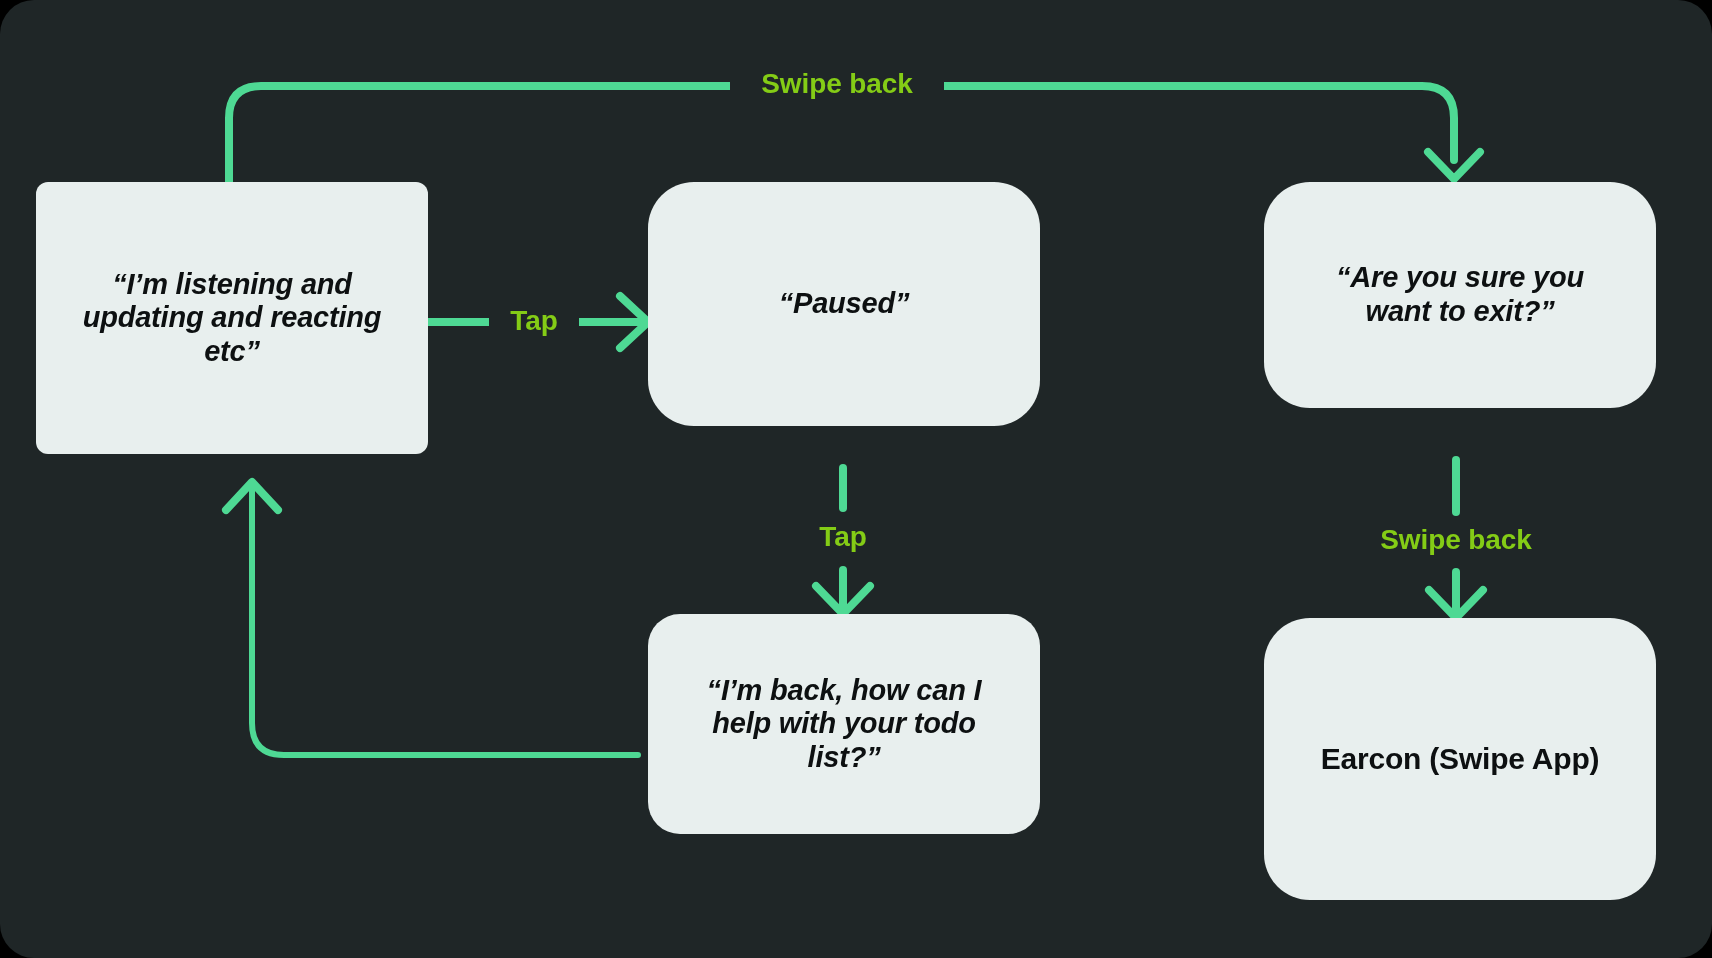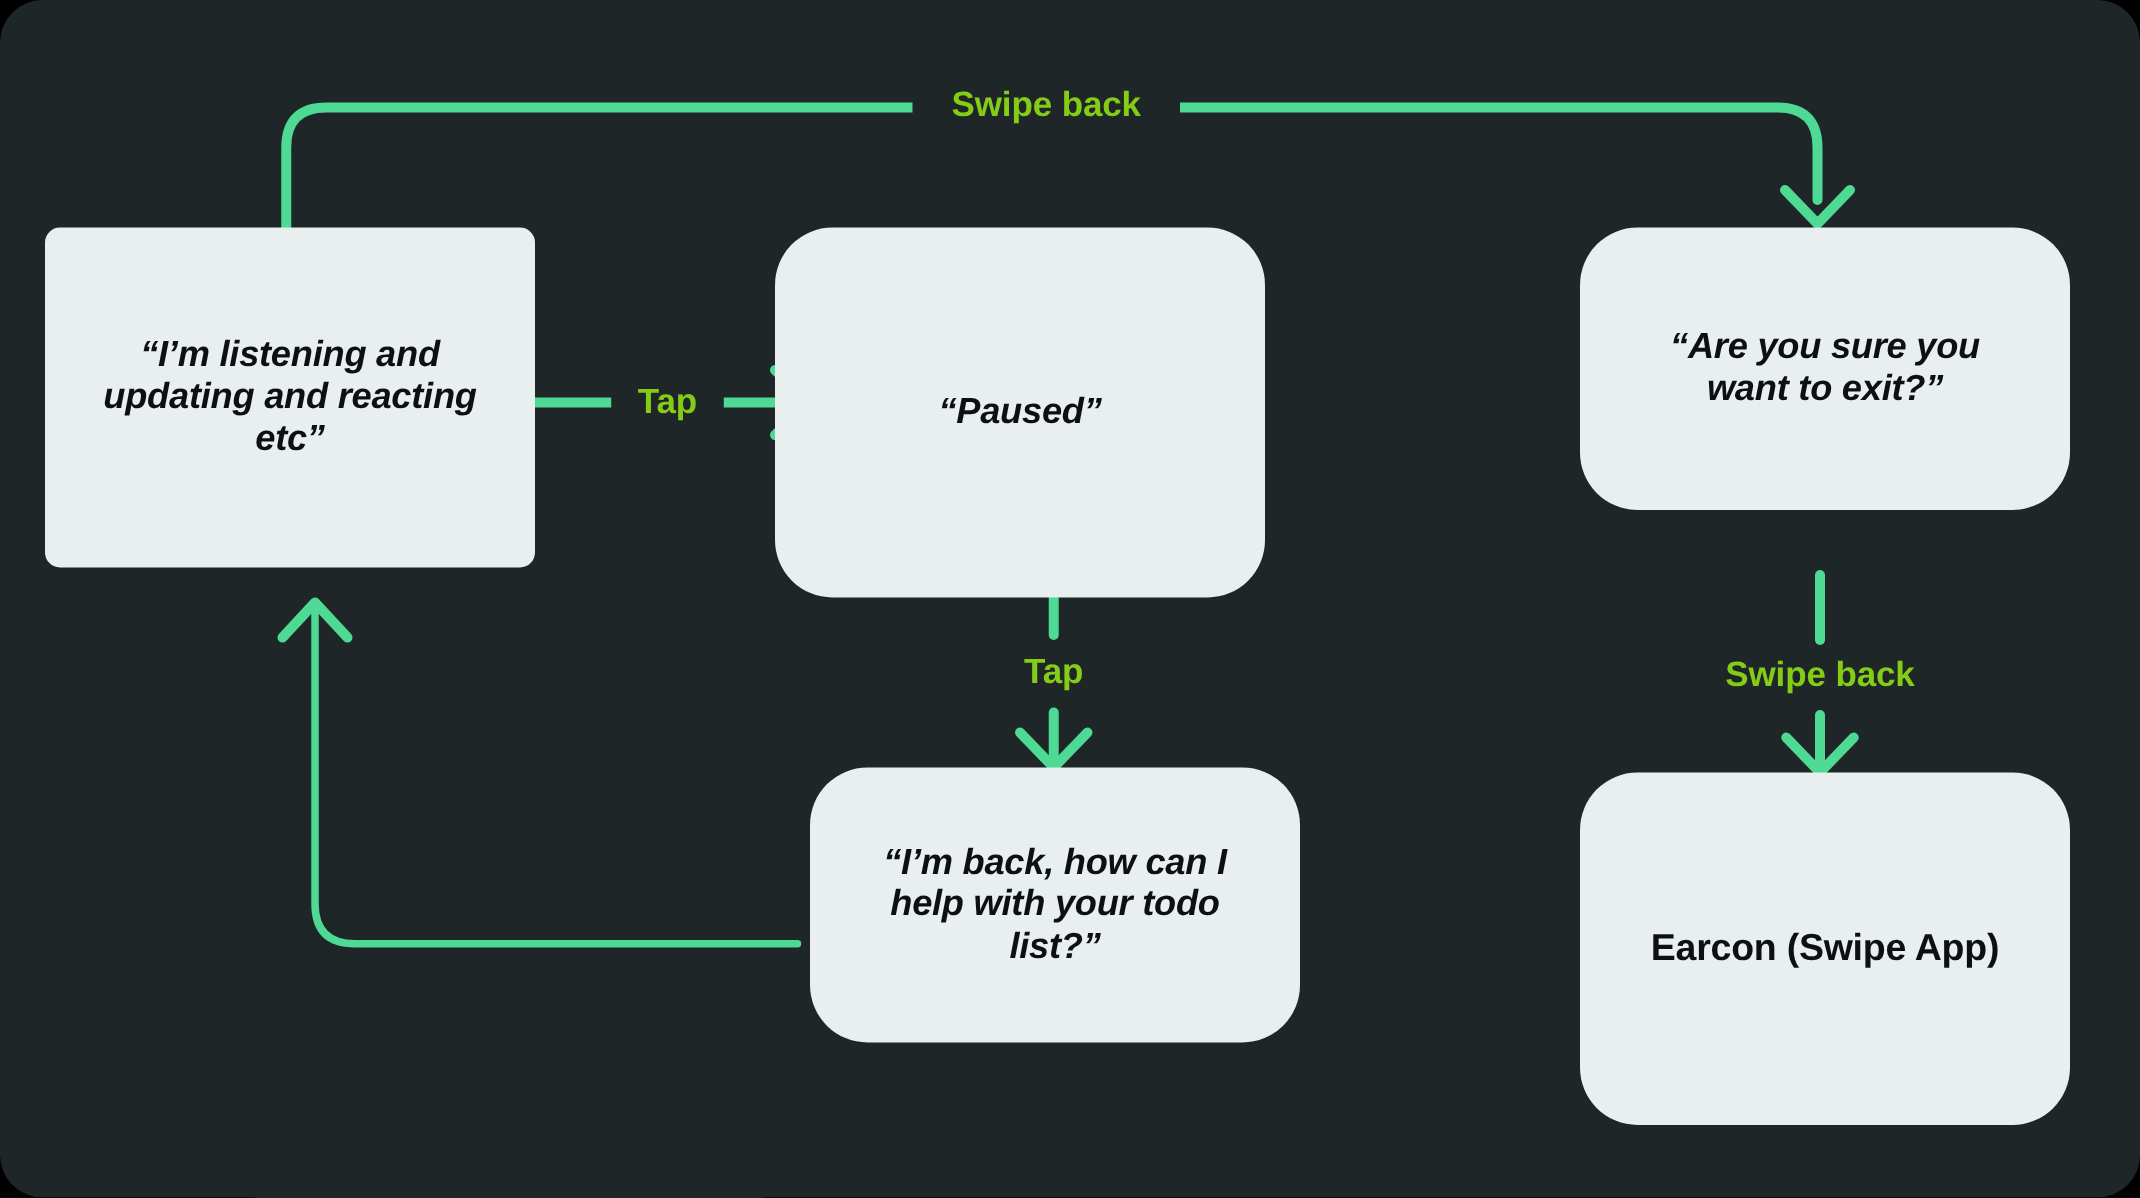--- a/index.html
+++ b/index.html
@@ -95,30 +95,30 @@
     <path d="M 638 755 L 284 755 Q 252 755 252 723 L 252 490" fill="none" stroke="#4ed994" stroke-width="6" stroke-linecap="round"></path>
     <path d="M 226 510 L 252 482 L 278 510" fill="none" stroke="#4ed994" stroke-width="8" stroke-linecap="round" stroke-linejoin="round"></path>
   </svg>
 
   <div class="node" style="left:36px; top:182px; width:392px; height:272px;border-radius:12px;">
     <div class="node-label">“I’m listening and
 updating and reacting
 etc”</div>
   </div>
 
-  <div class="node" style="left:620px; top:182px; width:392px; height:296px;">
+  <div class="node" style="left:648px; top:182px; width:392px; height:244px;">
     <div class="node-label">“Paused”</div>
   </div>
 
   <div class="node" style="left:1264px; top:182px; width:392px; height:226px;">
     <div class="node-label">“Are you sure you
 want to exit?”</div>
   </div>
 
-  <div class="node" style="left:648px; top:614px; width:392px; height:220px;">
+  <div class="node" style="left:648px; top:614px; width:392px; height:220px;border-radius:32px;">
     <div class="node-label">“I’m back, how can I
 help with your todo
 list?”</div>
   </div>
 
   <div class="node" style="left:1264px; top:618px; width:392px; height:282px;">
     <div class="node-label upright">Earcon (Swipe App)</div>
   </div>
 
   <div class="edge-label" style="left:730px; top:68px; width:190px; padding:0 12px;">Swipe back</div>

